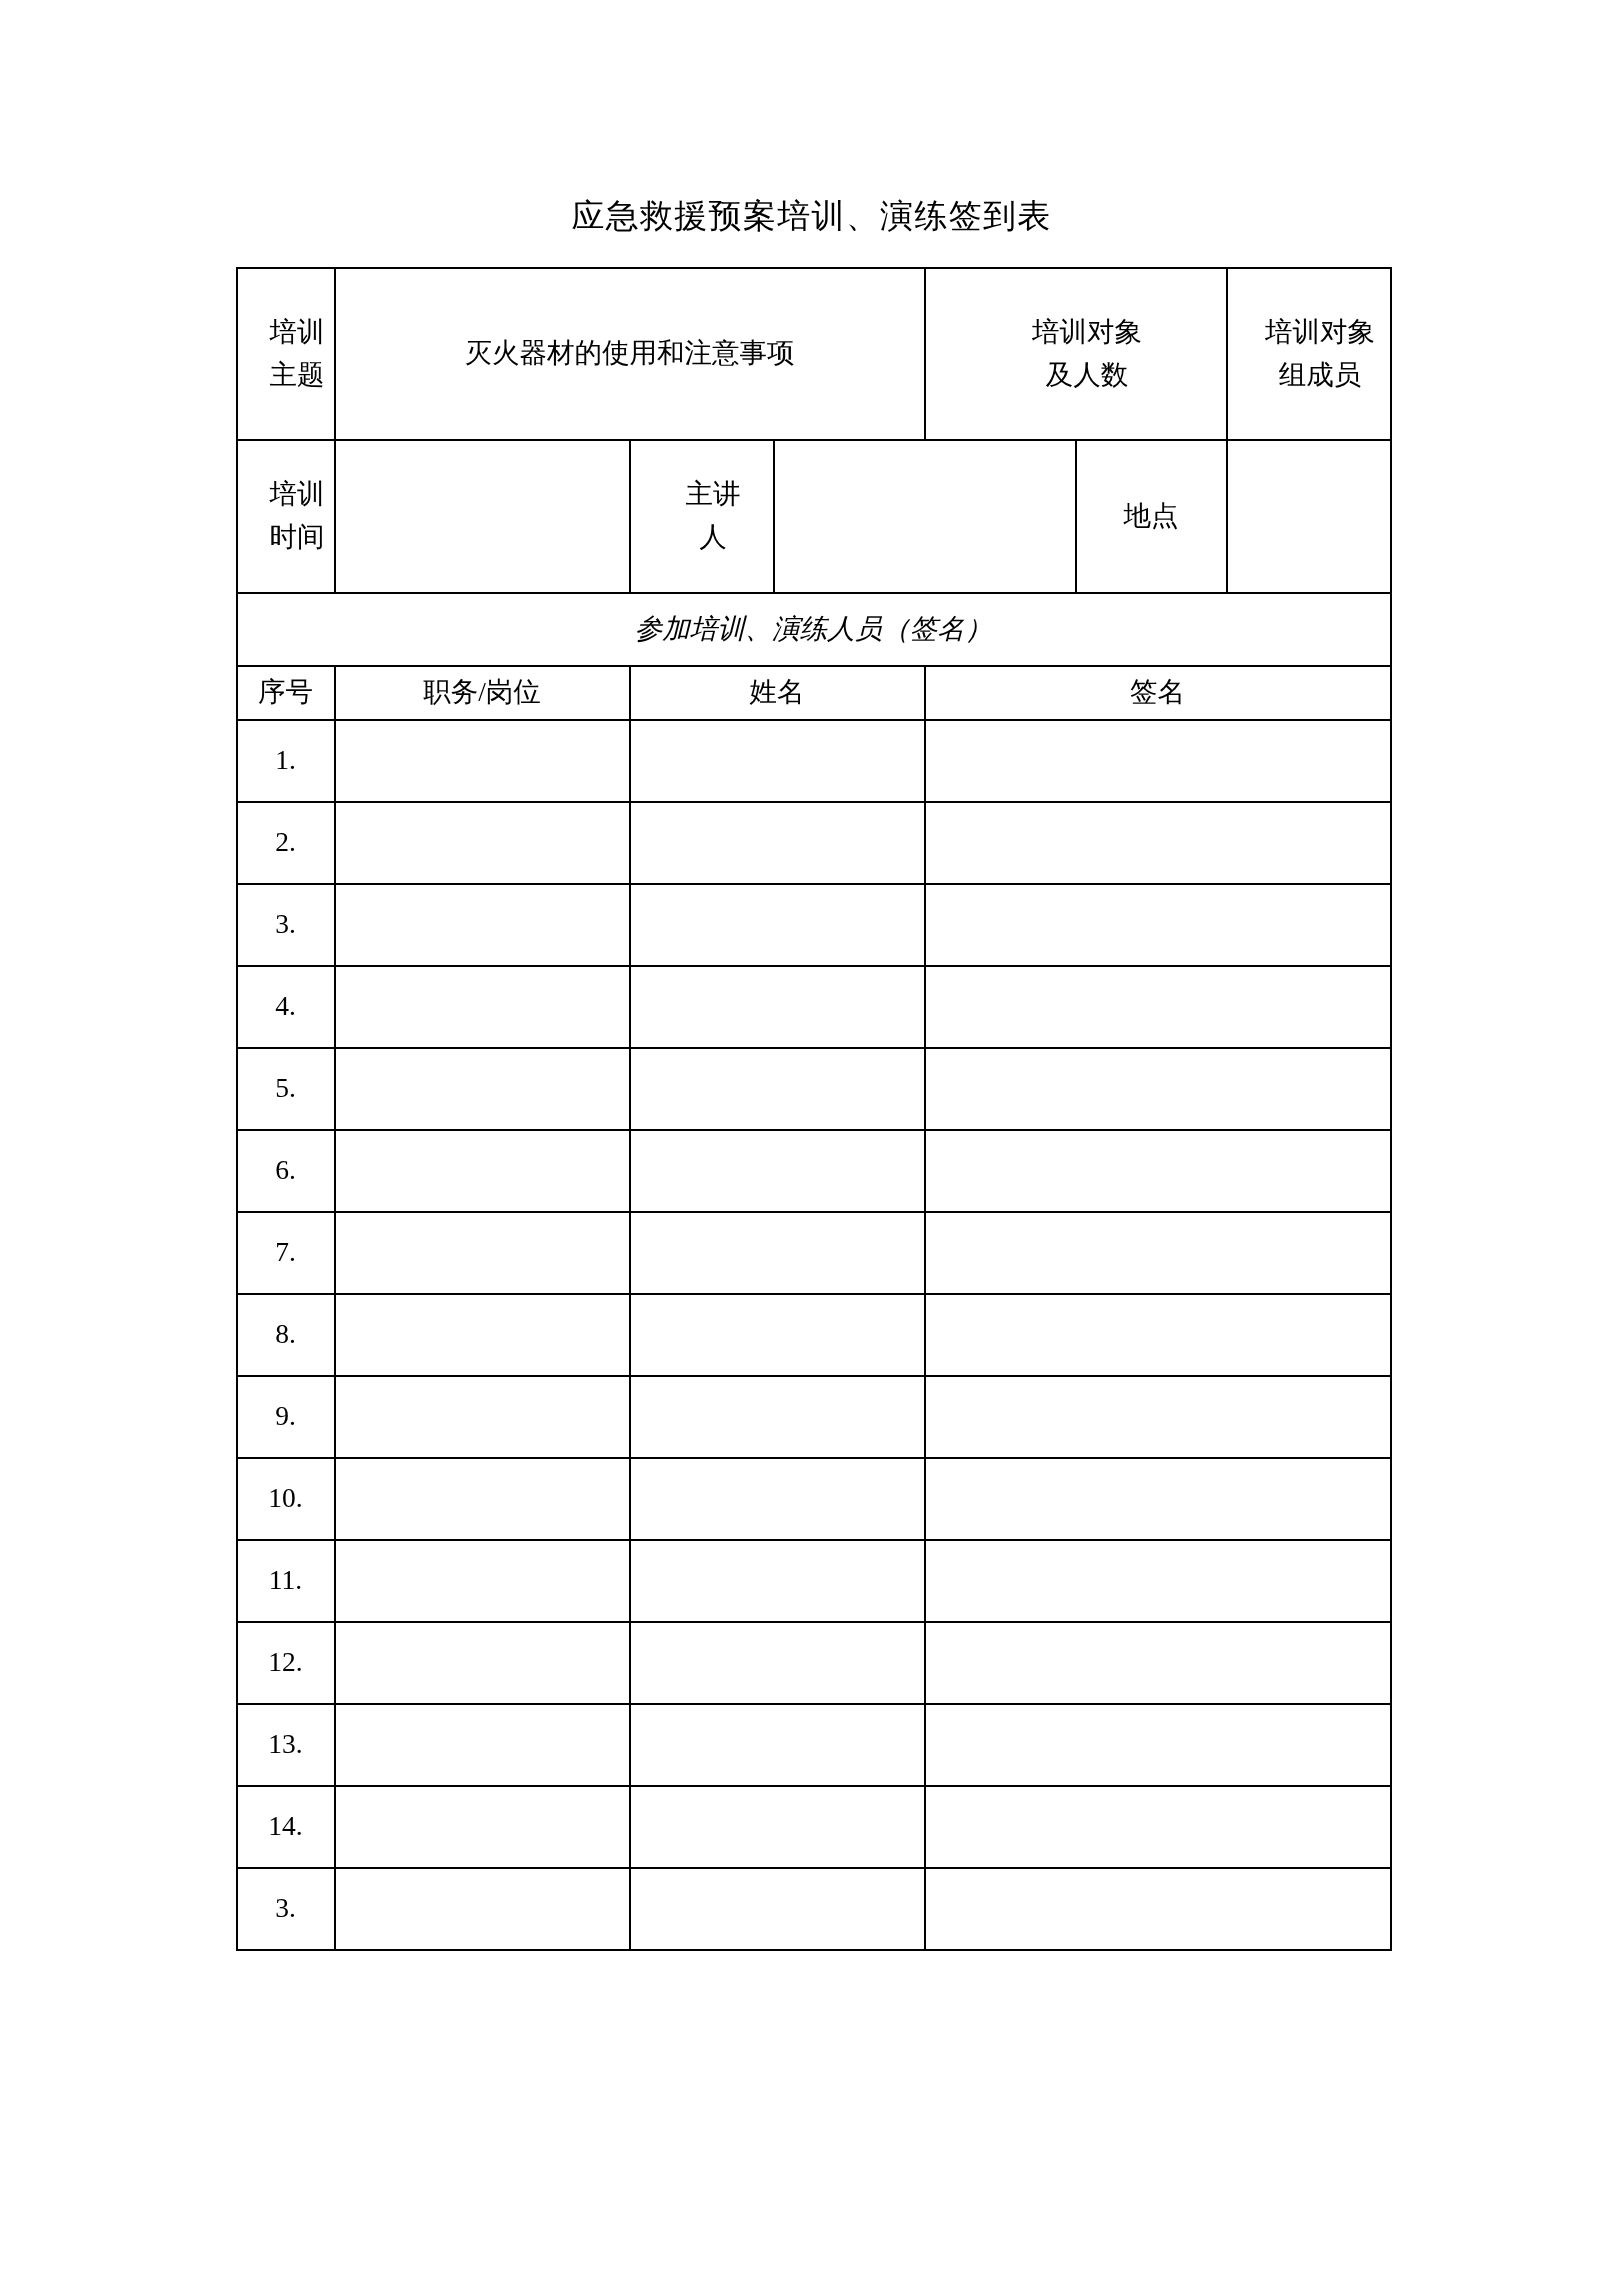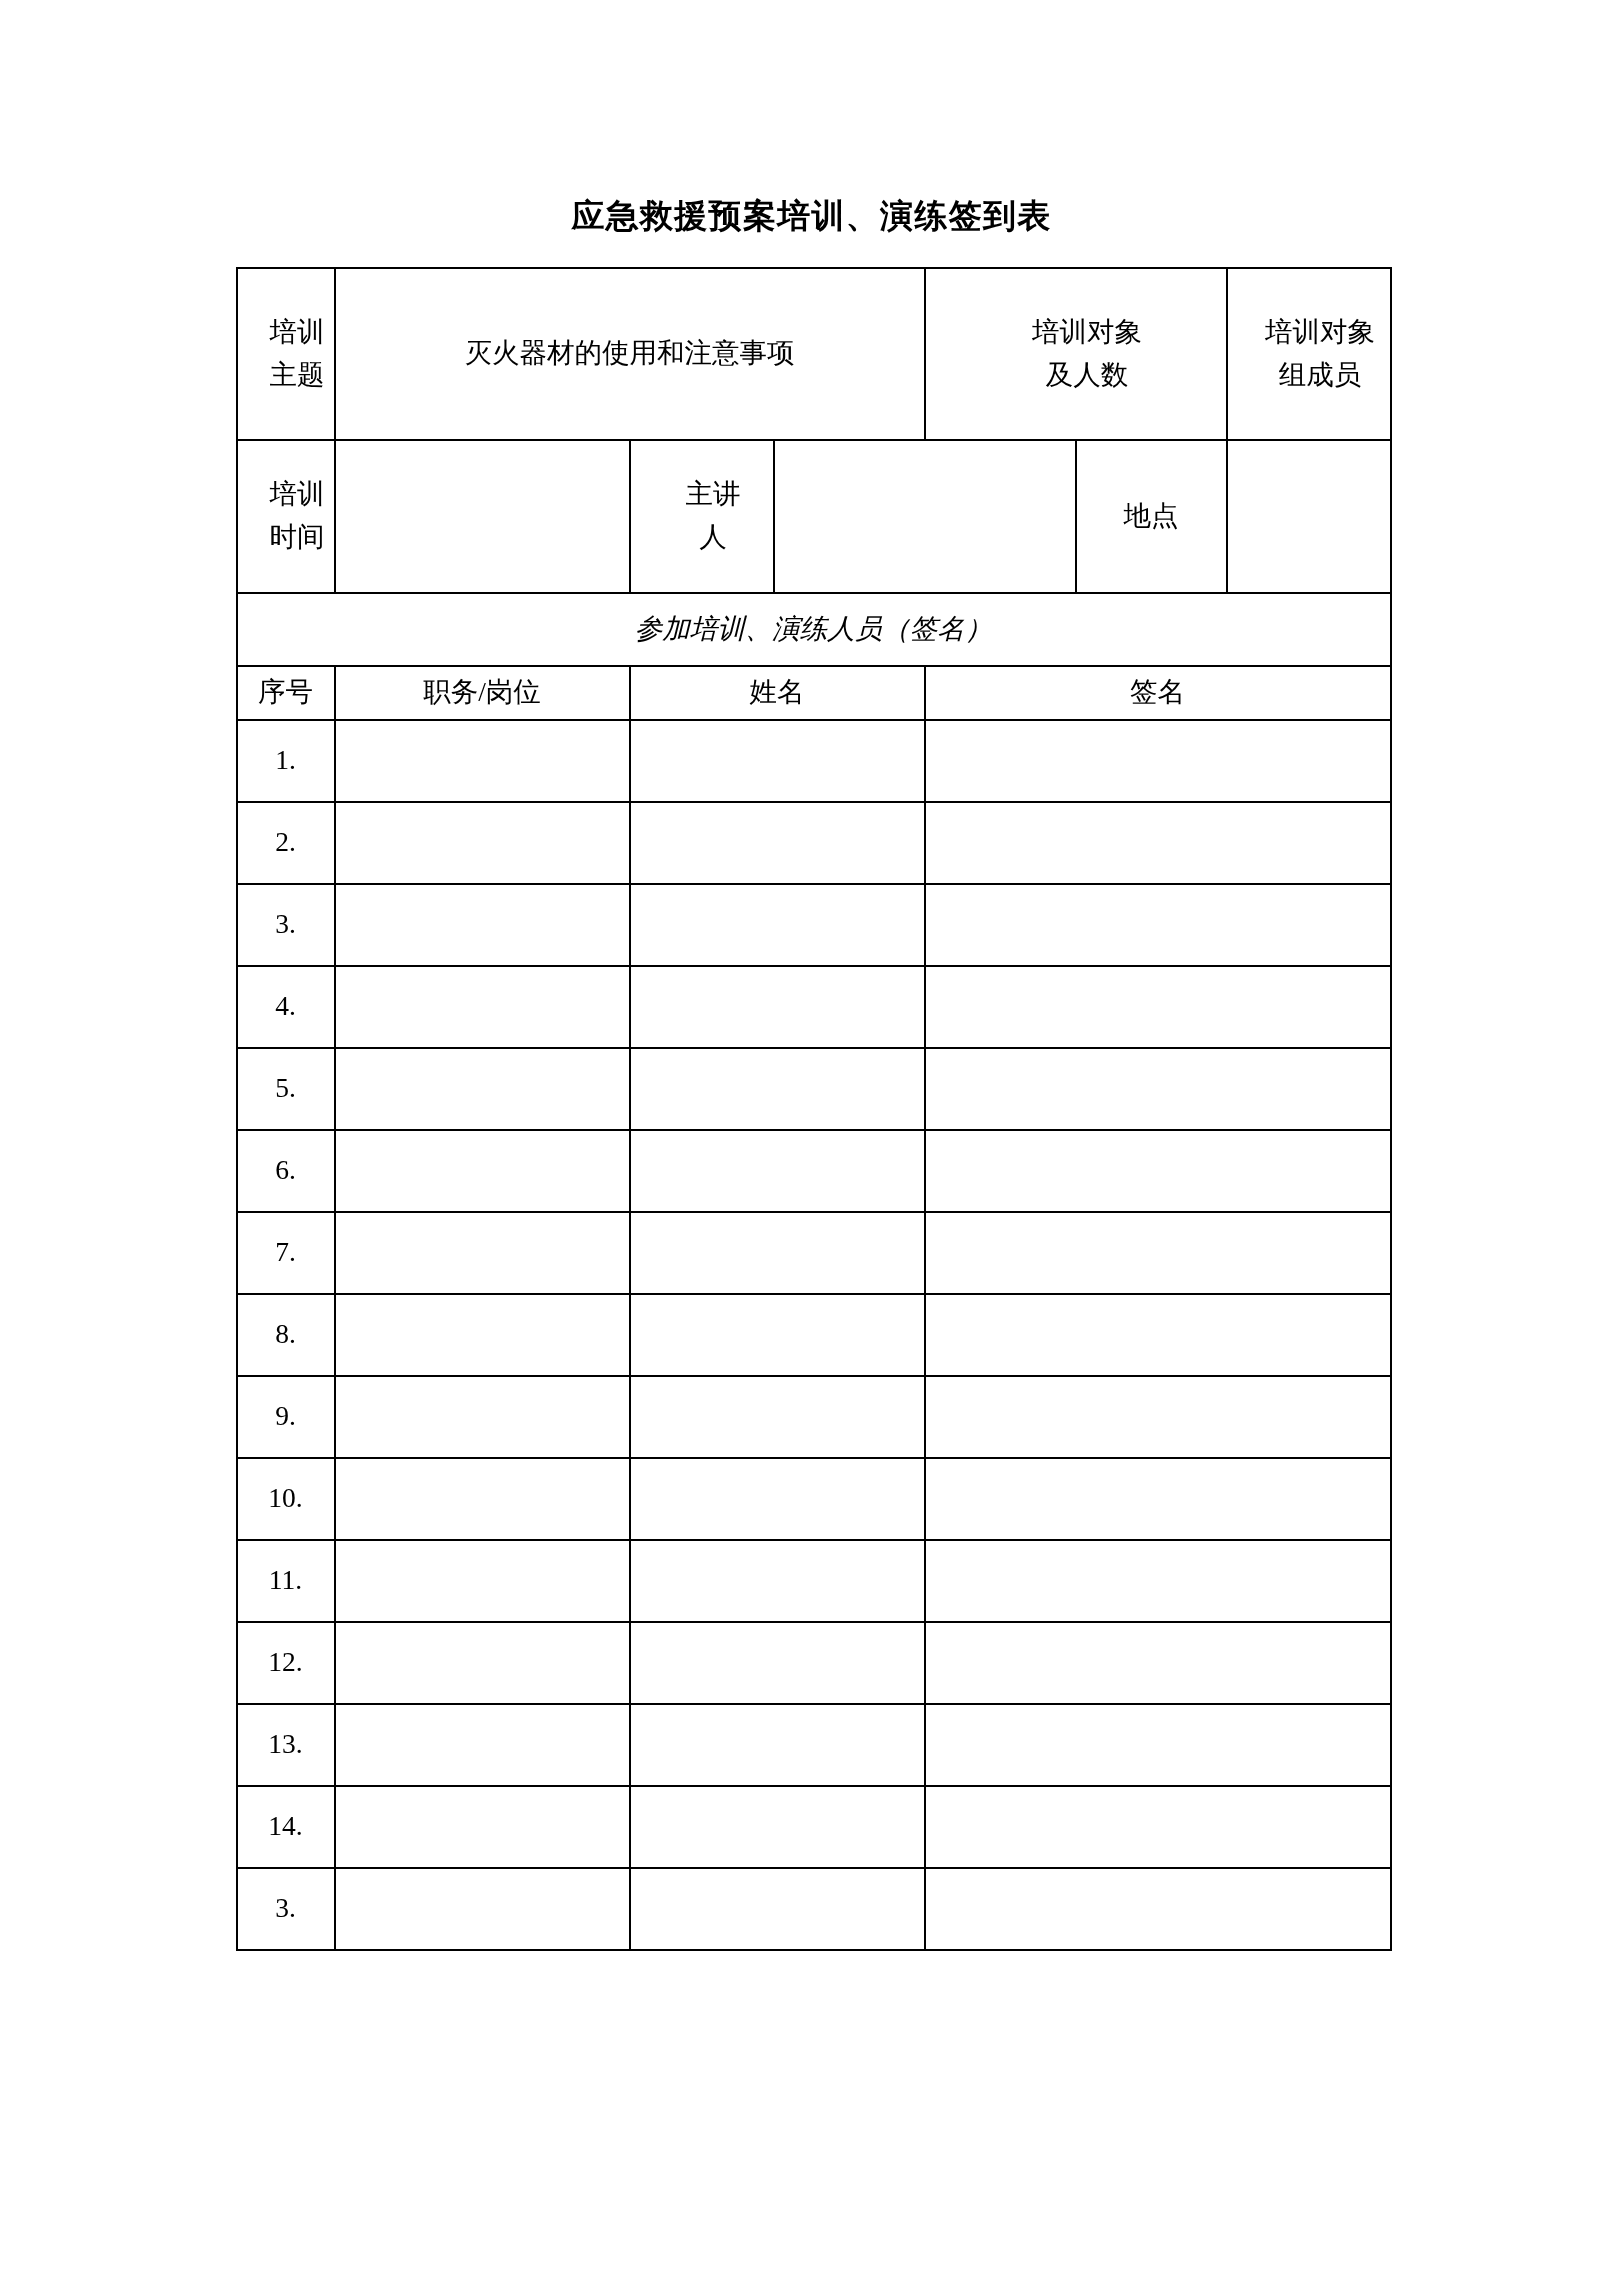--- a/index.html
+++ b/index.html
@@ -20,21 +20,21 @@
     left: 0;
     top: 0;
     width: 1623px;
     height: 2295px;
     box-sizing: border-box;
     padding: 196px 0 0 0;
   }
   .doc-title {
     text-align: center;
     font-family: "Liberation Sans", "DejaVu Sans", sans-serif;
-    font-weight: bold;
+    font-weight: normal;
     font-size: 33px;
     letter-spacing: 1.3px;
     margin: 0 0 31px 0;
     line-height: 1.2;
   }
   .table-wrap {
     width: 1152px;
     margin: 0 auto;
   }
   table.form {

